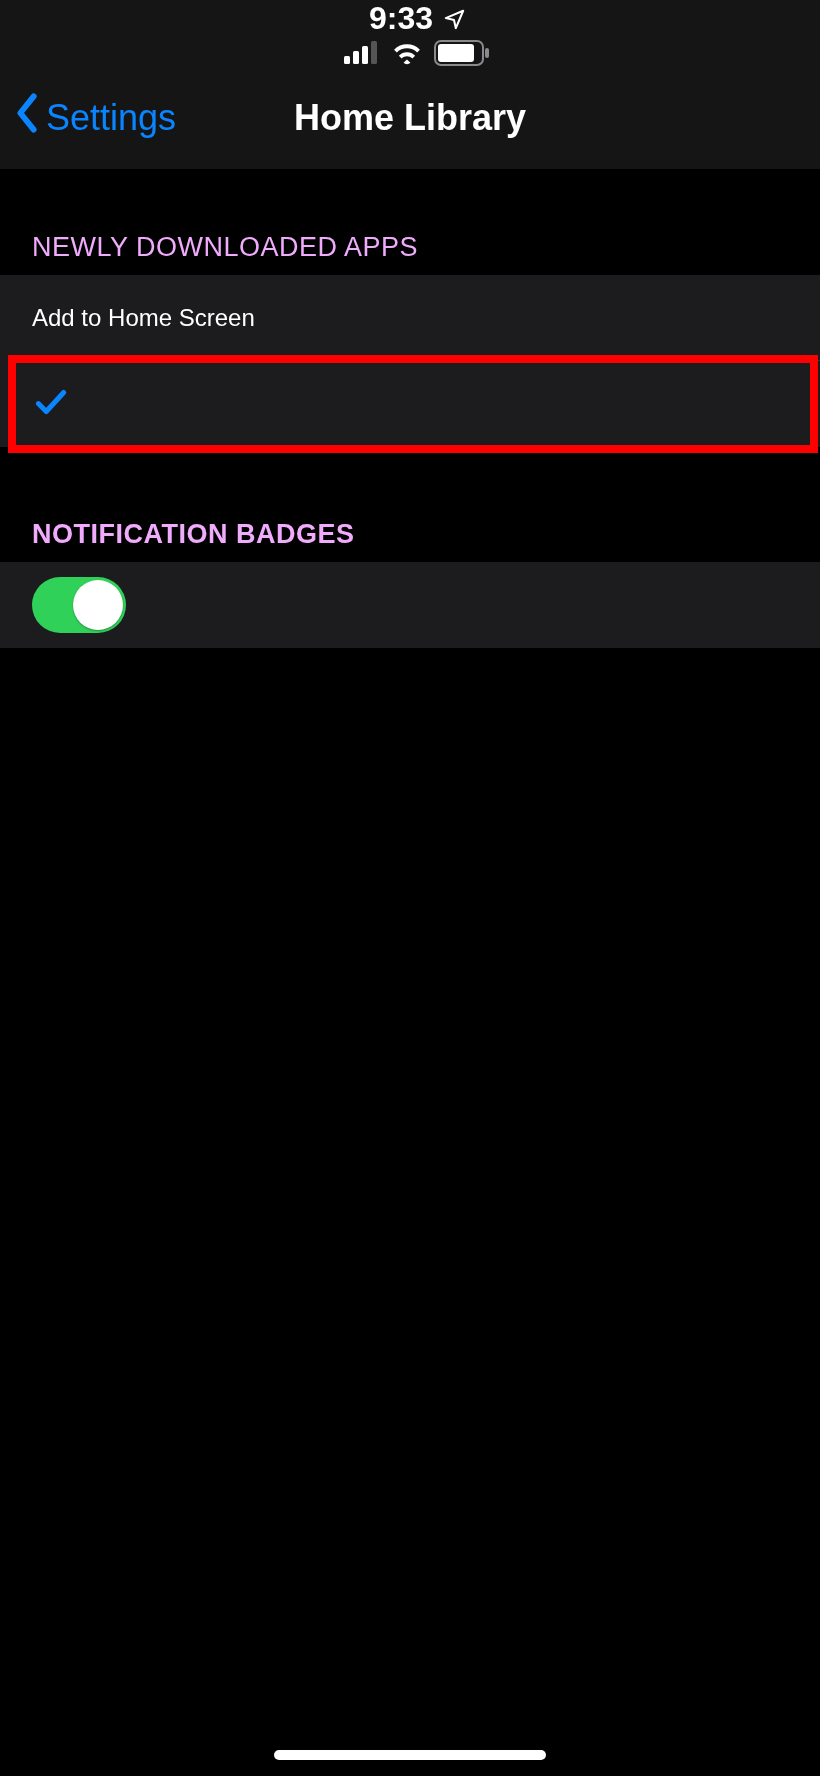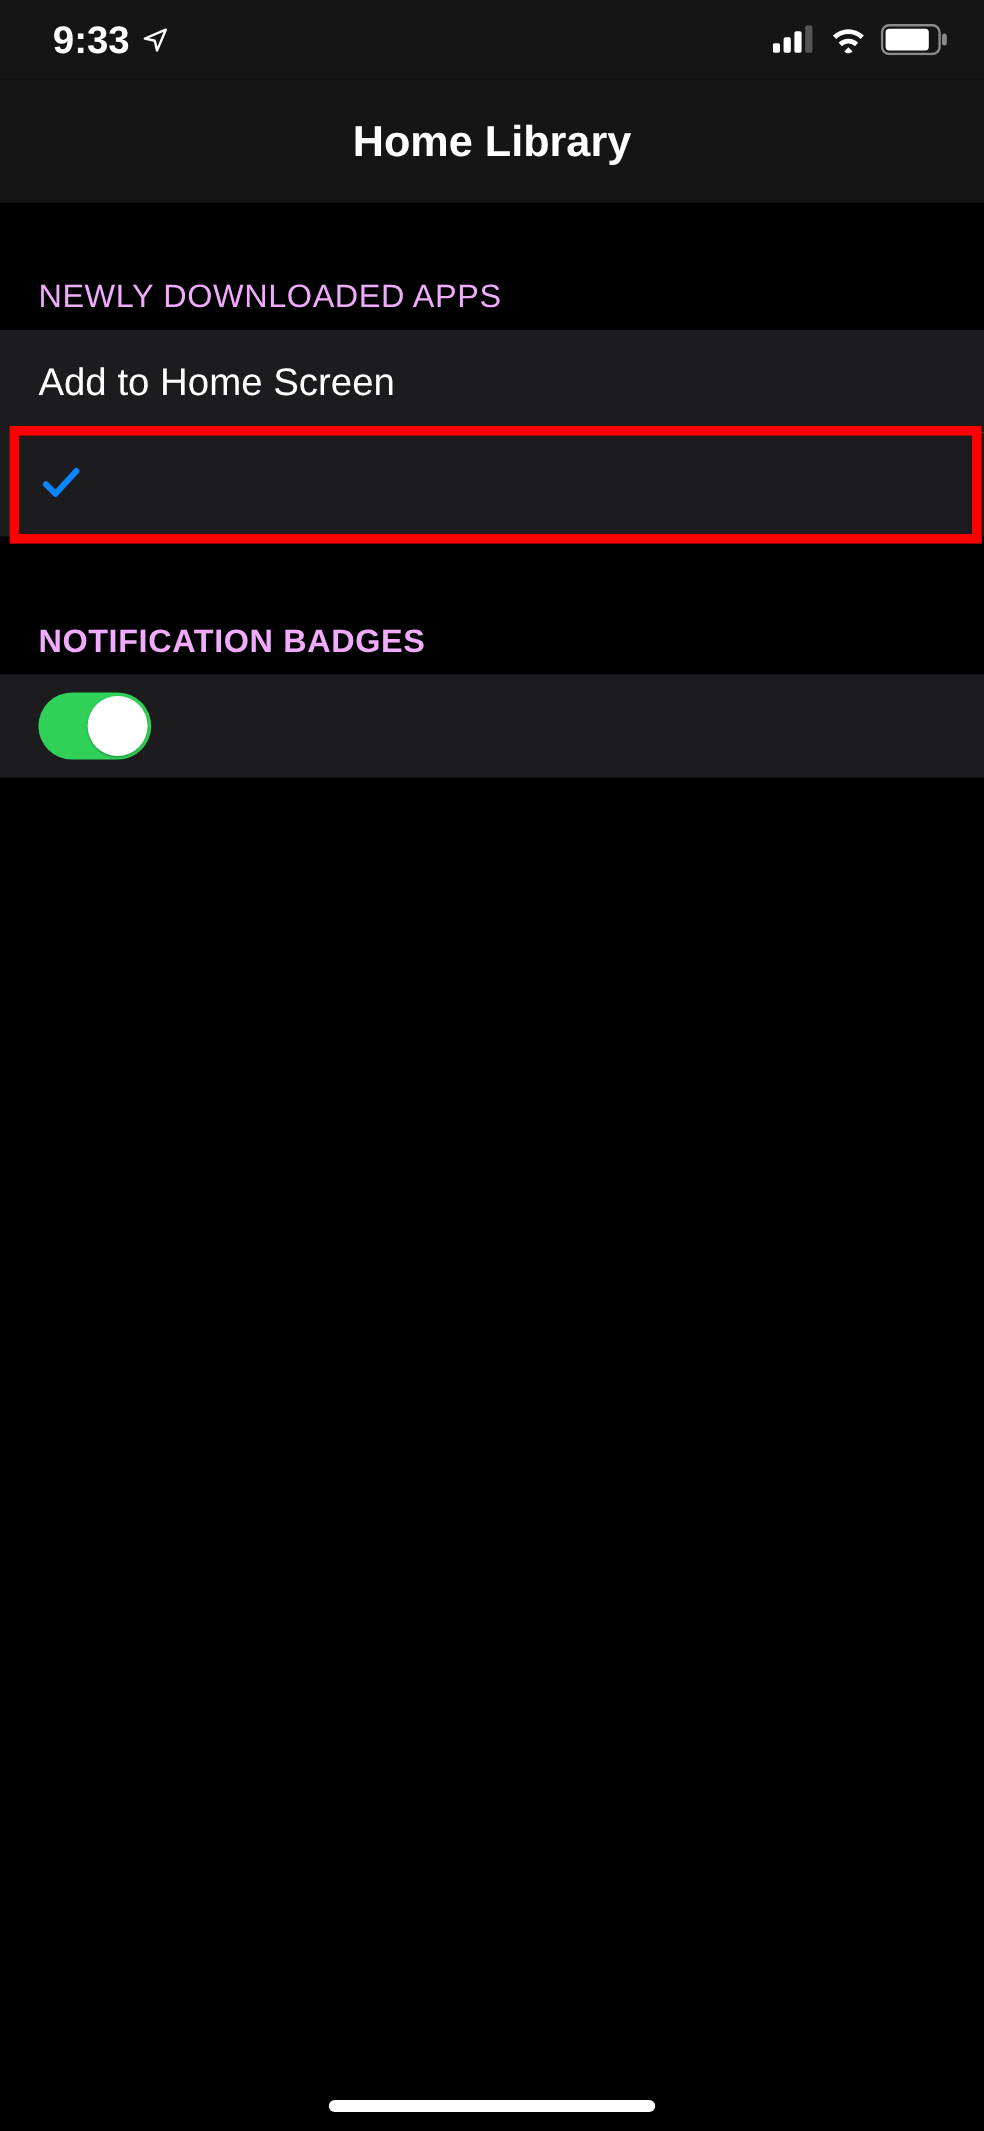--- a/index.html
+++ b/index.html
@@ -18,20 +18,21 @@
       position: relative;
     }
     
     .status-bar {
       height: 66px;
       display: flex;
       justify-content: space-between;
       align-items: center;
       padding: 0 30px 0 44px;
       background: #151515;
+      flex-direction: column;
     }
     .status-left {
       display: flex;
       align-items: center;
       gap: 10px;
     }
     .status-time {
       font-size: 32px;
       font-weight: 600;
       color: #ffffff;
@@ -85,21 +86,21 @@
     }
     .row {
       display: flex;
       align-items: center;
       justify-content: space-between;
       padding: 0 32px;
       height: 86px;
       position: relative;
     }
     .row-label {
-      font-size: 32px;
+      font-size: 24px;
       font-weight: 400;
       color: #ffffff;
     }
     .row.has-separator::after {
       content: "";
       position: absolute;
       left: 32px;
       right: 0;
       bottom: 0;
       height: 1px;
@@ -184,20 +185,28 @@
       <svg width="56" height="26" viewBox="0 0 56 26">
         <rect x="1" y="1" width="48" height="24" rx="6" fill="none" stroke="#8a8a8e" stroke-width="2"></rect>
         <rect x="4" y="4" width="36" height="18" rx="3" fill="#ffffff"></rect>
         <rect x="51" y="8" width="4" height="10" rx="2" fill="#8a8a8e"></rect>
       </svg>
     </span>
   </div>
 </div>
 
 <div class="nav-bar">
+  <div class="nav-back">
+    <span>
+      <svg width="26" height="40" viewBox="0 0 14 24" fill="none" stroke="#0a84ff" stroke-width="3.5" stroke-linecap="round" stroke-linejoin="round">
+        <polyline points="11,2 3,12 11,22"></polyline>
+      </svg>
+    </span>
+    <span>Settings</span>
+  </div>
   <div class="nav-title">Home Library</div>
 </div>
 
 <div class="section-header">Newly Downloaded Apps</div>
 <div class="group">
   <div class="row has-separator">
     <span class="row-label">Add to Home Screen</span>
   </div>
   <div class="row" style="position:relative;">
     <span class="check">

